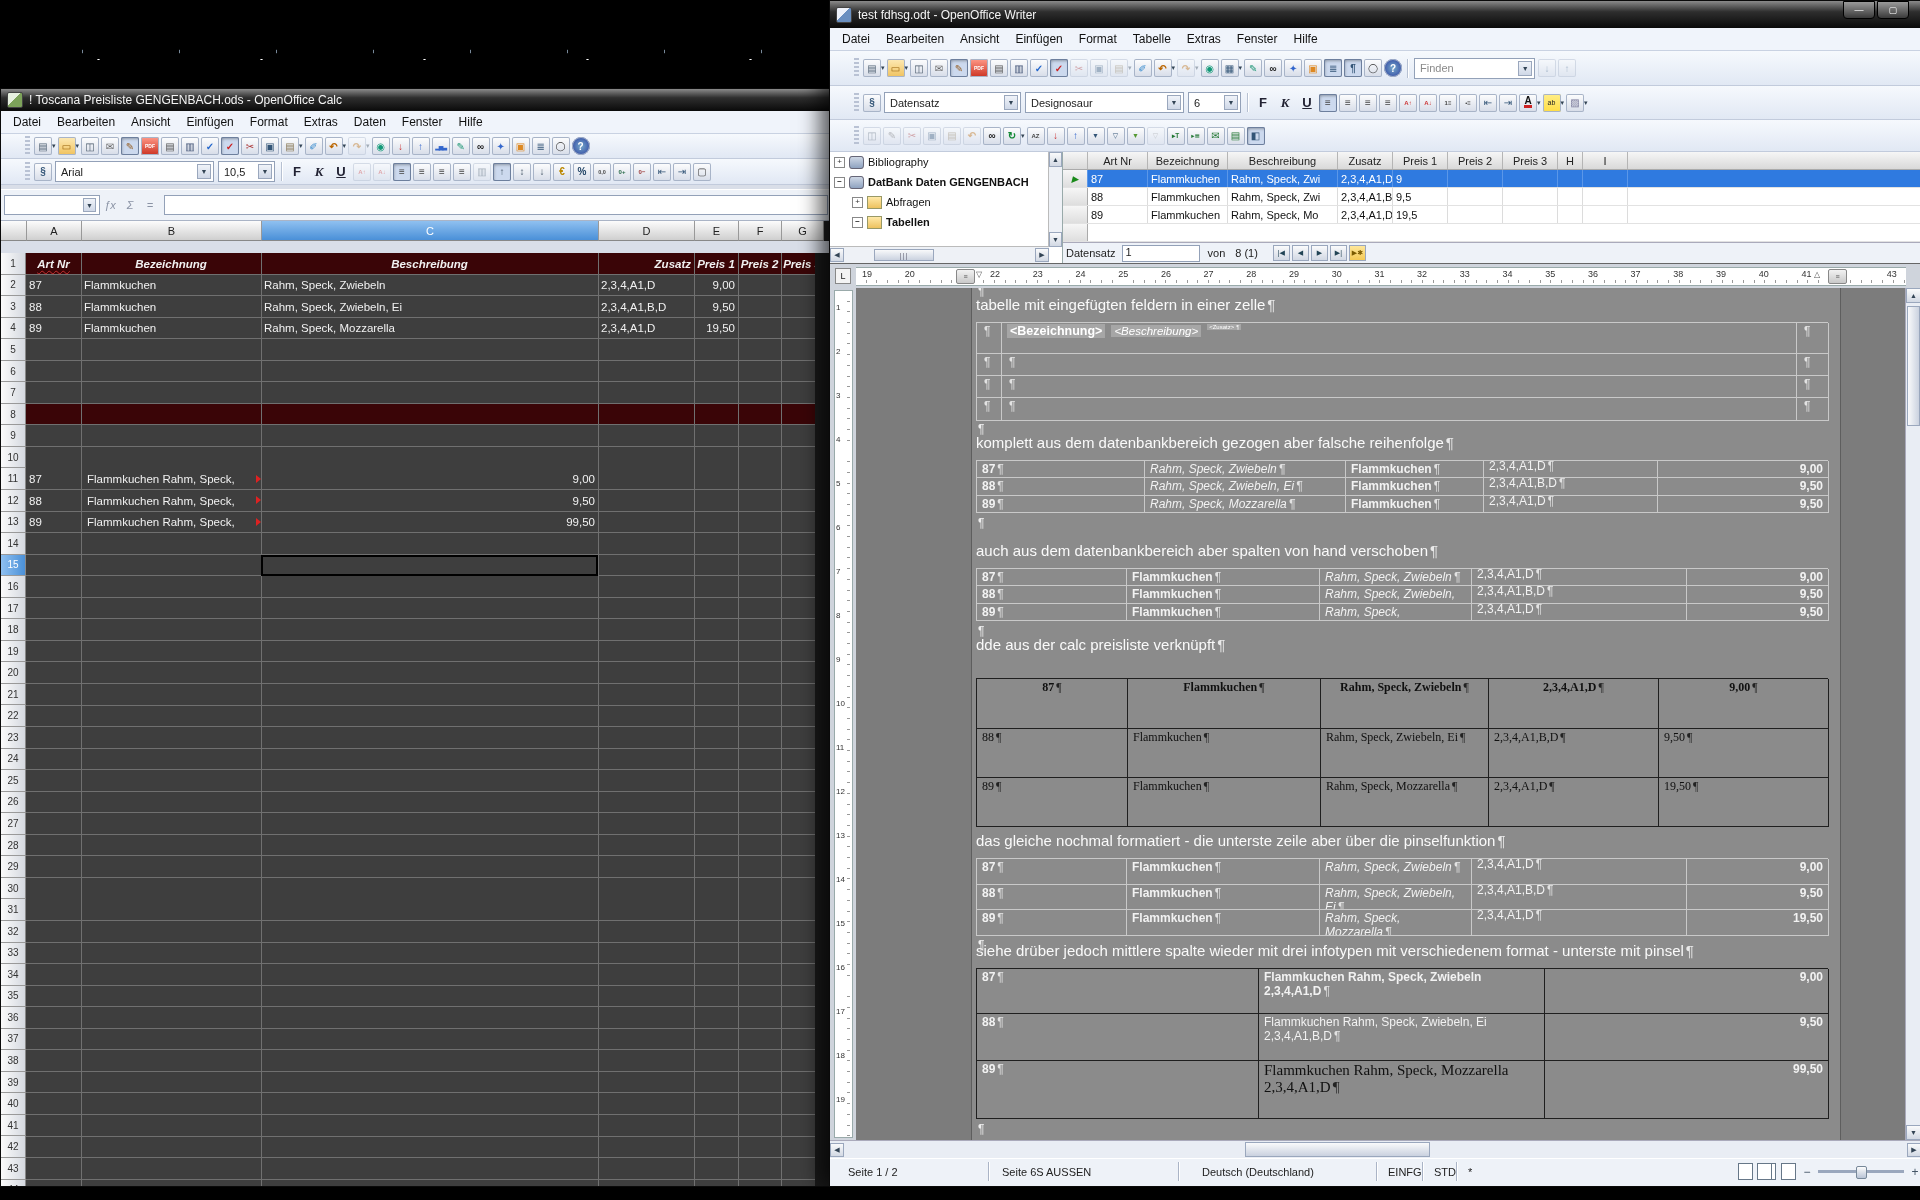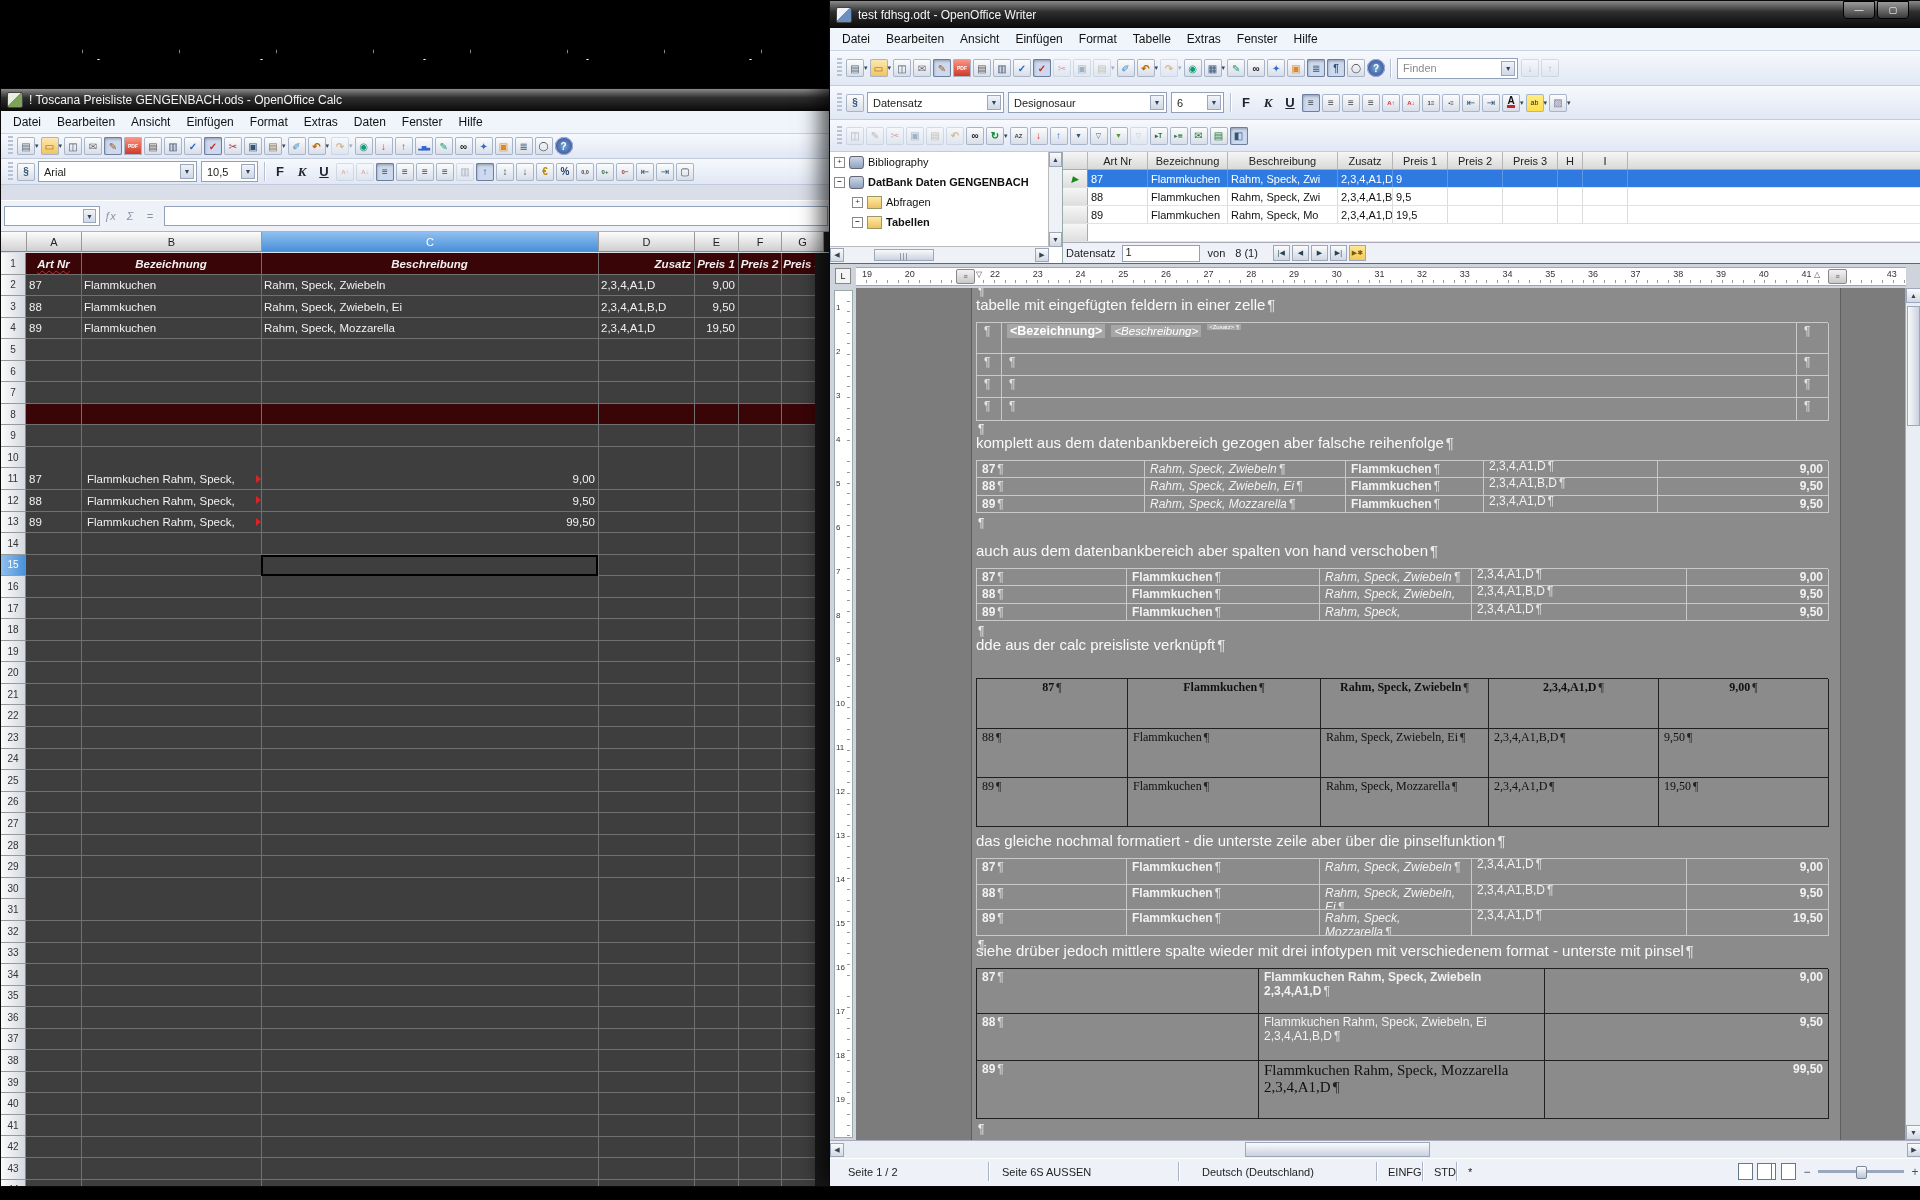--- a/index.html
+++ b/index.html
@@ -13,21 +13,21 @@
     background-size:163px 97px, 211px 151px, 97px 211px;
     background-position:17px 11px, 73px 41px, 131px 157px;}
   .window{position:absolute;background:#e9eef7;border:1px solid #0a0a0a;}
   .titlebar{height:22px;background:linear-gradient(#8a8a8a,#2e2e2e 40%,#0a0a0a);color:#f5f5f5;display:flex;align-items:center;padding:0 6px;font-size:12px;position:relative;overflow:hidden;}
   .appicon{width:14px;height:14px;margin-right:6px;border-radius:2px;flex:0 0 auto;}
   .calcicon{background:linear-gradient(135deg,#e7f0e0 45%,#7da35a 46%);border:1px solid #444;}
   .writericon{background:linear-gradient(135deg,#eef2fa 45%,#6a8fc0 46%);border:1px solid #444;}
   .winbtn{position:absolute;top:0;width:30px;height:16px;background:linear-gradient(#9a9a9a,#3a3a3a);border:1px solid #000;border-radius:0 0 4px 4px;color:#fff;font-size:9px;display:flex;align-items:center;justify-content:center;}
   .menubar{background:#f0f4fb;border-bottom:1px solid #c9d2e2;display:flex;align-items:center;padding:2px 4px;font-size:12px;color:#111;}
   .menu-item{padding:2px 8px;border-radius:2px;cursor:default;}
-  .toolbar{background:linear-gradient(#f6f9fd,#e1e8f4);border-bottom:1px solid #c2cbdc;display:flex;align-items:center;padding:2px 4px;position:relative;}
+  .toolbar{background:linear-gradient(#f6f9fd,#e1e8f4);border-bottom:1px solid #c2cbdc;display:flex;align-items:center;padding:2px 21px;position:relative;}
   .grip{width:5px;height:20px;margin:0 3px;background:repeating-linear-gradient(to bottom,#b9c2d4 0 2px,transparent 2px 4px);flex:0 0 auto;}
   .tbsep{width:1px;height:19px;background:#b7c1d2;margin:0 4px;flex:0 0 auto;box-shadow:1px 0 0 #fff;}
   .icon{width:18px;height:18px;margin:1px;border-radius:2px;display:inline-flex;align-items:center;justify-content:center;font-size:10px;color:#345;background:linear-gradient(#fefefe,#d6dce8);box-shadow:inset 0 0 0 1px #a8b4c8;flex:0 0 auto;}
   .icon.pressed{background:#ccd9ee;box-shadow:inset 0 0 0 1px #6d7f9d,inset 1px 2px 3px rgba(0,0,0,.3);}
   .icon.disabled,.ddarrow.disabled{opacity:.4;}
   .ddarrow{font-size:7px;color:#345;margin:0 1px 0 -1px;}
   .icon::before{content:"";}
   .icon-new::before{content:"▤";color:#567;}
   .icon-open{background:linear-gradient(#fdeab6,#f0c25e);} .icon-open::before{content:"▭";color:#96600a;}
   .icon-save::before{content:"◫";color:#456;}
@@ -93,21 +93,21 @@
   .icon-find-down::before{content:"↓";color:#468;}
   .icon-find-up::before{content:"↑";color:#468;}
   .ltrbtn{width:20px;height:19px;margin:0 1px;display:inline-flex;align-items:center;justify-content:center;font-size:13px;font-weight:bold;color:#223;border-radius:2px;}
   .ltrbtn.k{font-style:italic;font-family:"Liberation Serif",serif;}
   .ltrbtn.u{text-decoration:underline;}
   .combo{background:#fff;border:1px solid #93a1b8;height:19px;display:flex;align-items:center;font-size:11px;color:#222;padding:0 2px 0 5px;margin:0 2px;position:relative;}
   .combo .cararr{margin-left:auto;width:14px;height:15px;background:linear-gradient(#f2f5fa,#cdd6e6);box-shadow:inset 0 0 0 1px #9aa7bd;font-size:7px;display:flex;align-items:center;justify-content:center;color:#345;}
   .combo.gray{color:#8a8a8a;}
   
   #calc{left:0;top:88px;width:830px;height:1097px;background:#d9dee8;}
-  #calc .formulabar{height:26px;background:#eef2f8;border-bottom:1px solid #aab4c6;border-top:1px solid #fff;display:flex;align-items:center;padding:2px 3px;margin-top:15px;}
+  #calc .formulabar{height:26px;background:#eef2f8;border-bottom:1px solid #aab4c6;border-top:1px solid #fff;display:flex;align-items:center;padding:2px 3px;margin-top:4px;}
   .namebox{width:88px;height:18px;background:#fff;border:1px solid #93a1b8;display:flex;align-items:center;font-size:11px;padding:0 3px;}
   .namebox .cararr{margin-left:auto;width:13px;height:14px;background:linear-gradient(#f2f5fa,#cdd6e6);box-shadow:inset 0 0 0 1px #9aa7bd;font-size:7px;display:flex;align-items:center;justify-content:center;color:#345;}
   .fnbtn{width:20px;height:18px;display:inline-flex;align-items:center;justify-content:center;font-size:11px;color:#8a93a5;font-style:italic;}
   .fmlinput{flex:1;height:18px;background:#fff;border:1px solid #93a1b8;margin-left:4px;font-size:11px;padding:0 3px;}
   .colhdrs{height:20px;display:flex;background:#e6e6e6;font-size:11px;color:#222;}
   .colhdrs .corner{width:25px;background:linear-gradient(#fcfcfc,#d2d2d2);border-right:1px solid #999;border-bottom:1px solid #888;}
   .colhdrs .ch{display:flex;align-items:center;justify-content:center;background:linear-gradient(#fcfcfc,#cfcfcf);border-right:1px solid #999;border-bottom:1px solid #888;box-sizing:border-box;}
   .colhdrs .ch.sel{background:linear-gradient(#8fc0f0,#4a90d8);color:#fff;}
   .colhdrs .fill{flex:1;background:#202020;}
   #sheet{position:absolute;left:0;top:164px;right:0;bottom:0;background:#1a1a1a;}

